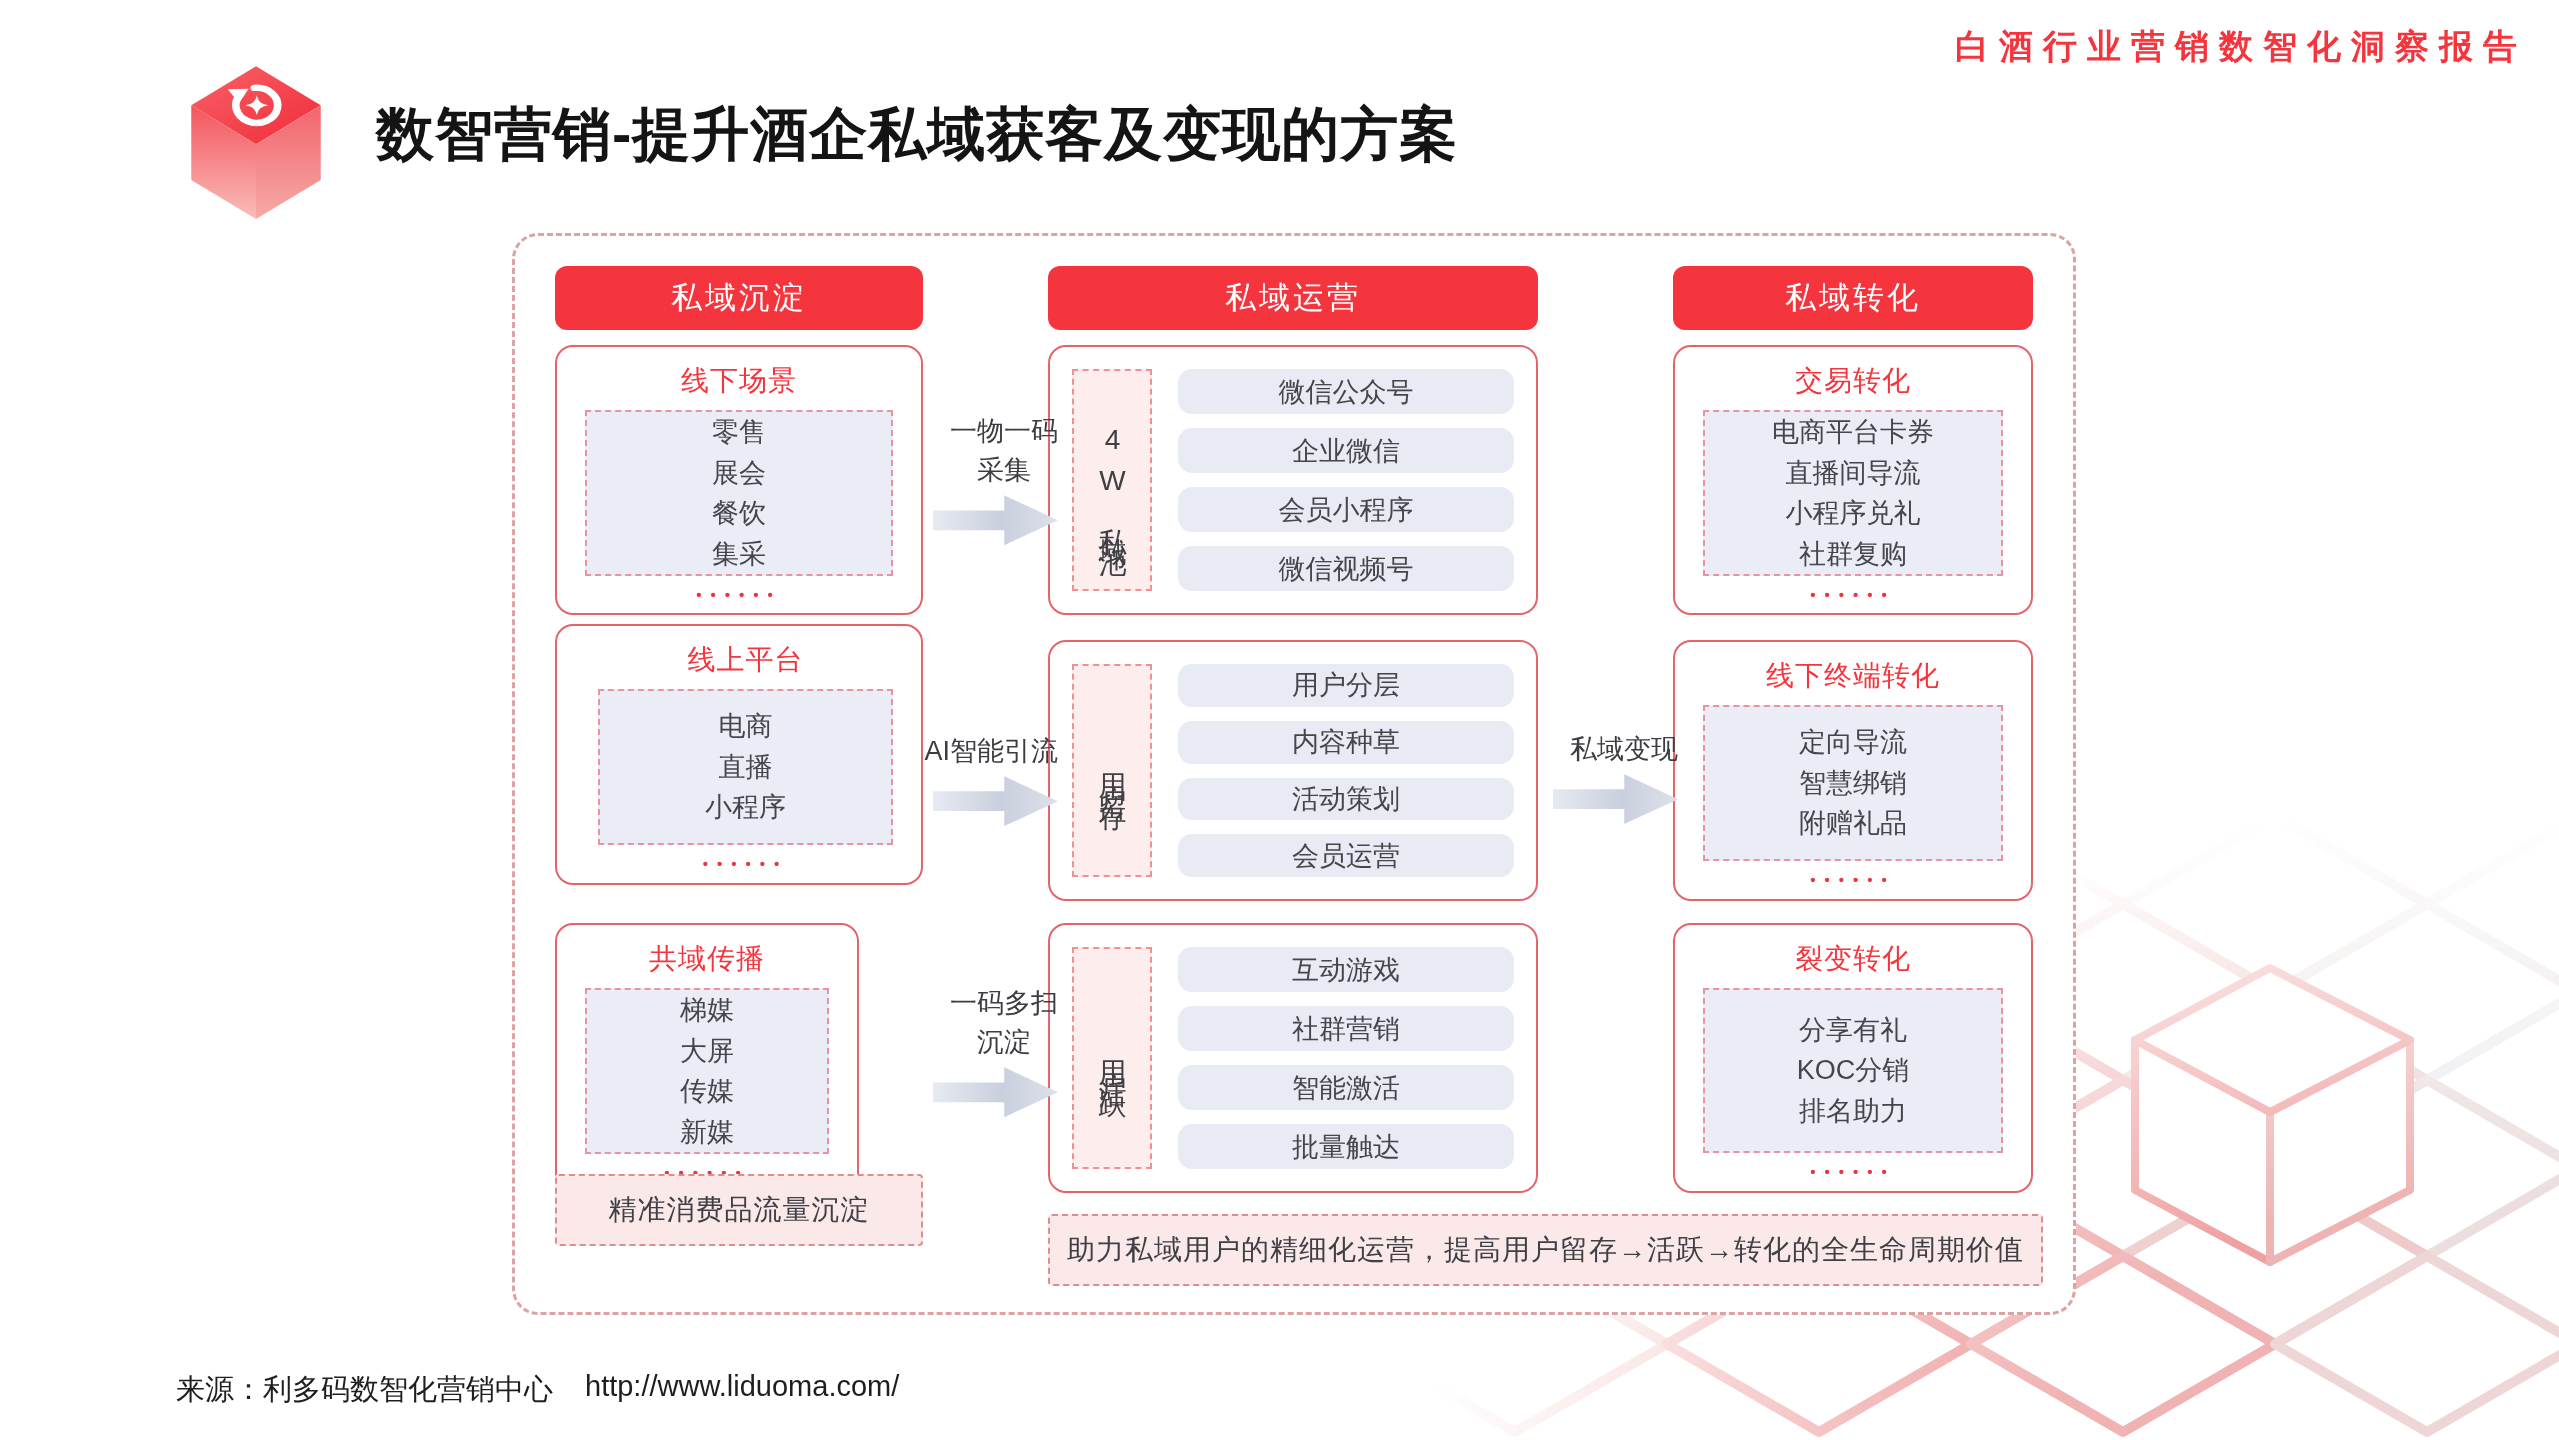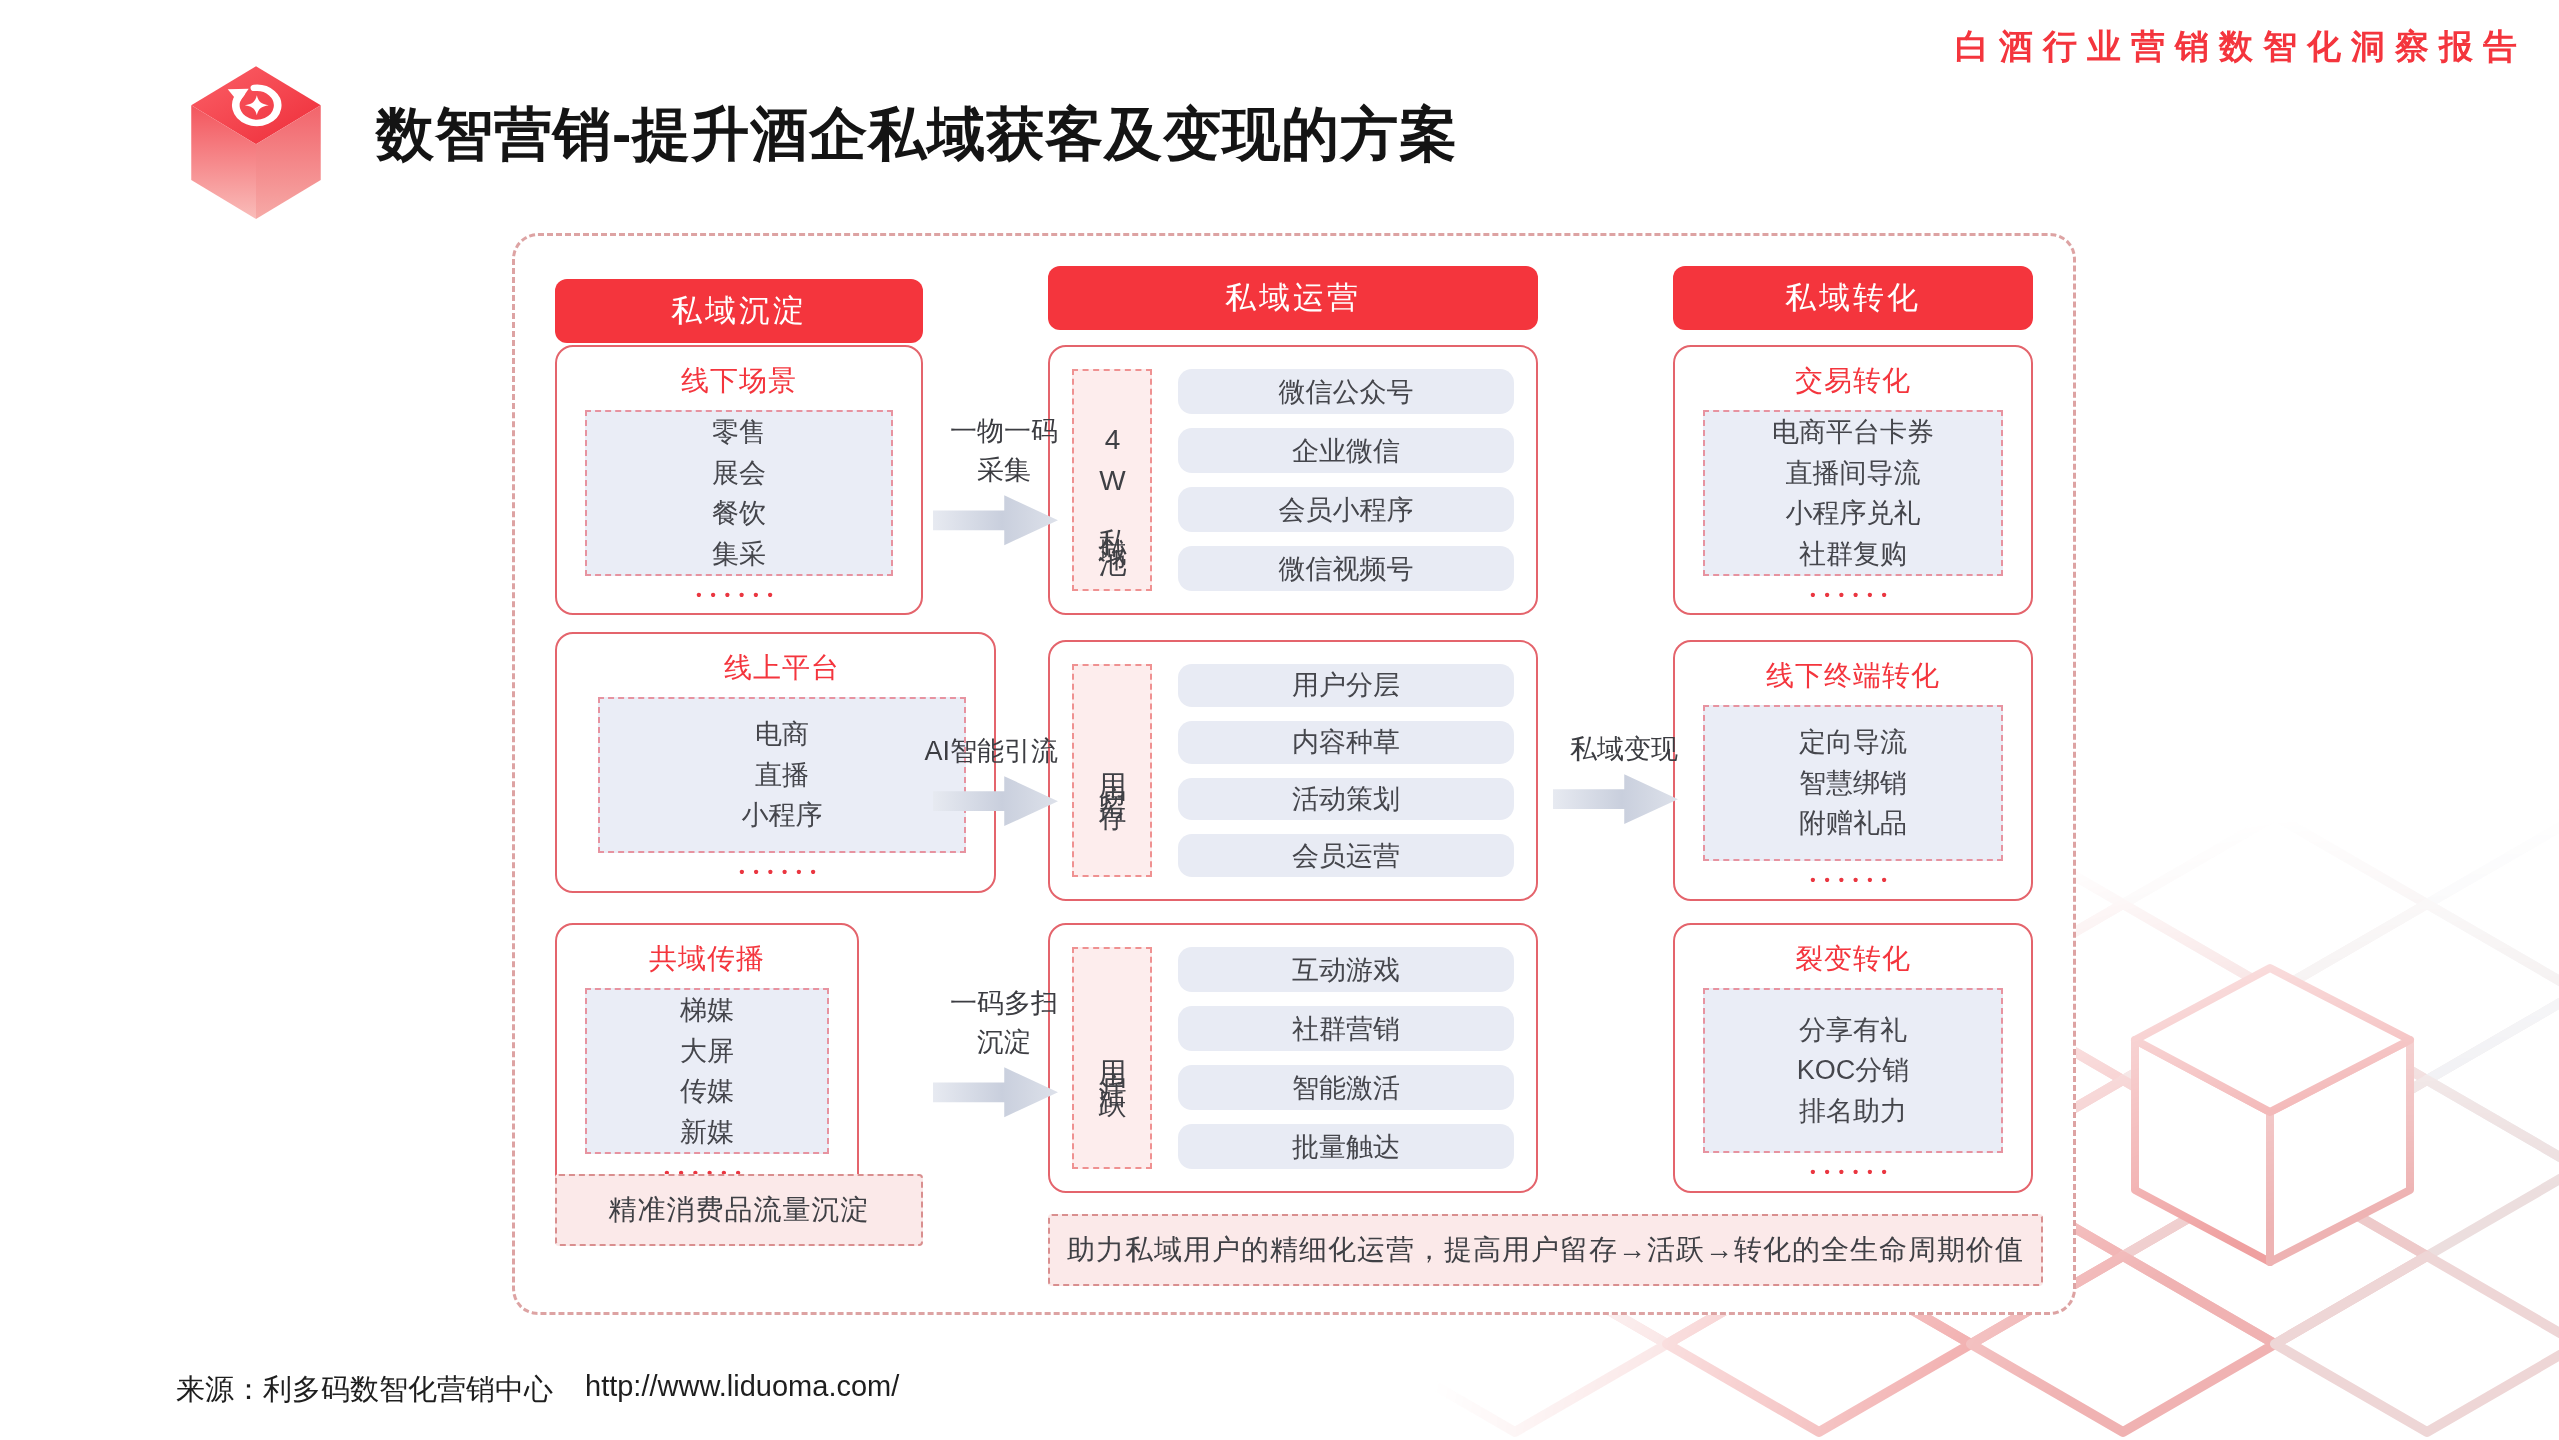--- a/index.html
+++ b/index.html
@@ -144,36 +144,36 @@
       <polygon points="-17.5,-11.5 -4.9,-11.8 -10.8,-1.6" fill="#ffffff"></polygon>
       <path d="M 0,-7.2 C 0.9,-2.6 2.6,-0.9 7.2,0 C 2.6,0.9 0.9,2.6 0,7.2 C -0.9,2.6 -2.6,0.9 -7.2,0 C -2.6,-0.9 -0.9,-2.6 0,-7.2 Z" fill="#ffffff"></path>
     </g>
   </svg>
 </div>
 
 <h1 class="page-title">数智营销-提升酒企私域获客及变现的方案</h1>
 
 <div class="container">
 
-  <div class="col-header" style="left:40px;width:368px;margin-top:13px;">私域沉淀</div>
+  <div class="col-header" style="left:40px;width:368px;">私域沉淀</div>
   <div class="col-header" style="left:533px;width:490px;">私域运营</div>
   <div class="col-header" style="left:1158px;width:360px;">私域转化</div>
 
   <div class="scene-box" style="left:40px;top:109px;width:368px;height:270px;">
     <div class="scene-title">线下场景</div>
     <div class="scene-panel">
       <div class="scene-line">零售</div>
       <div class="scene-line">展会</div>
       <div class="scene-line">餐饮</div>
       <div class="scene-line">集采</div>
     </div>
     <div class="dots">••••••</div>
   </div>
 
-  <div class="scene-box" style="left:40px;top:396px;width:441px;height:261px;padding-left:13px;">
+  <div class="scene-box" style="left:40px;top:388px;width:368px;height:261px;padding-left:13px;">
     <div class="scene-title">线上平台</div>
     <div class="scene-panel">
       <div class="scene-line">电商</div>
       <div class="scene-line">直播</div>
       <div class="scene-line">小程序</div>
     </div>
     <div class="dots">••••••</div>
   </div>
 
   <div class="scene-box" style="left:40px;top:687px;width:304px;height:270px;">

